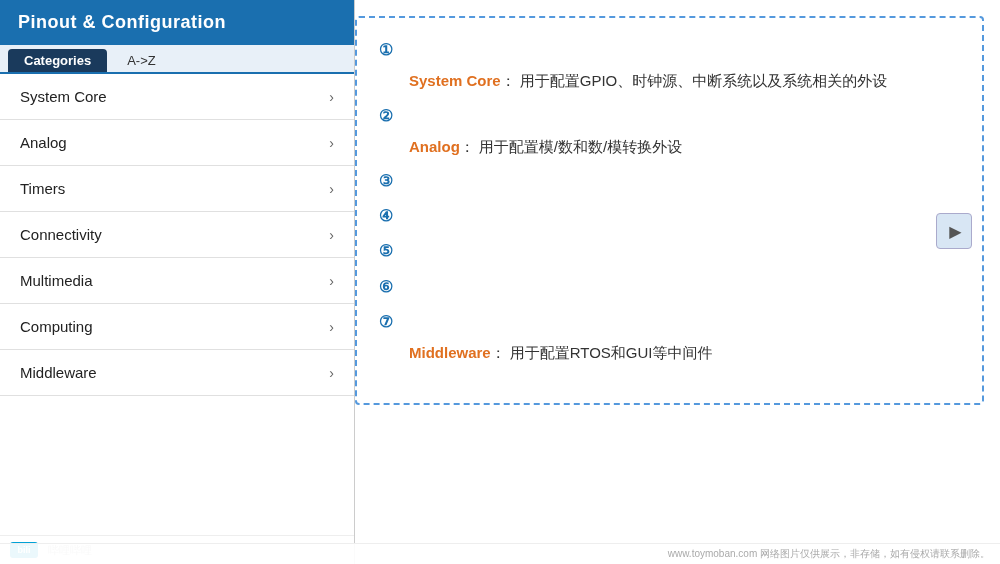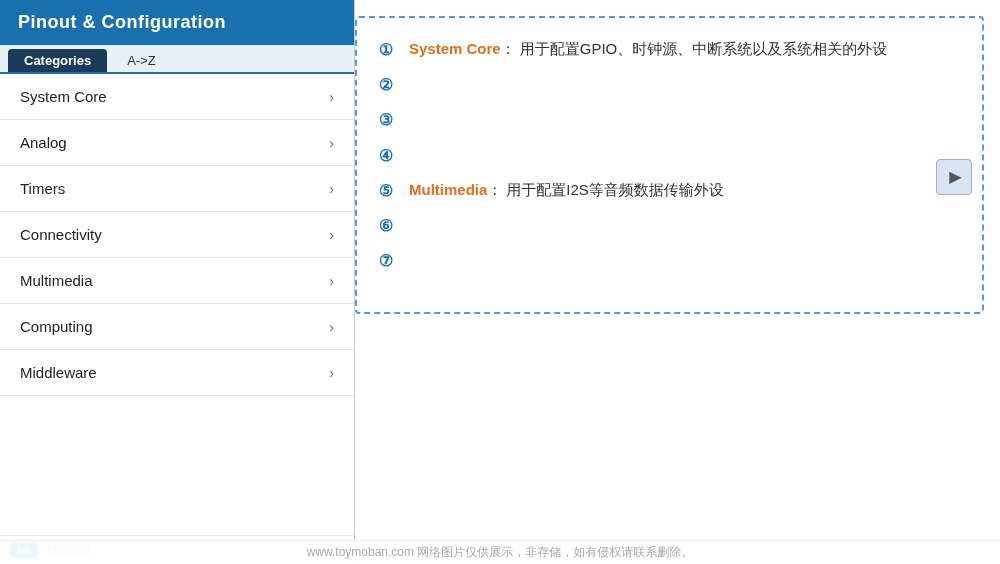--- a/index.html
+++ b/index.html
@@ -147,20 +147,21 @@
     }
 
     .item-desc {
       color: #333;
       font-size: 15px;
       line-height: 1.7;
     }
 
     .item-text-block {
       flex: 1;
+      margin-top: 32px;
     }
 
     
     .play-btn {
       position: absolute;
       right: 10px;
       bottom: 40%;
       width: 36px;
       height: 36px;
       background: rgba(200,220,240,0.7);
@@ -179,24 +180,24 @@
       margin-left: 3px;
     }
 
     
     .footer-watermark {
       position: absolute;
       bottom: 0;
       left: 0;
       width: 100%;
       background: rgba(255,255,255,0.92);
-      font-size: 12px;
+      font-size: 10px;
       color: #aaa;
       padding: 3px 10px;
-      text-align: center;
+      text-align: right;
       border-top: 1px solid #eee;
     }
 
     .bilibili-icon {
       display: inline-block;
       width: 28px;
       height: 16px;
       background: #00a1d6;
       border-radius: 3px;
       color: #fff;
@@ -268,43 +269,46 @@
 
         <div class="description-item">
           <span class="item-number">①</span>
           <div class="item-text-block">
             <span class="item-title">System Core</span><span class="item-colon">：</span><span class="item-desc">用于配置GPIO、时钟源、中断系统以及系统相关的外设</span>
           </div>
         </div>
 
         <div class="description-item">
           <span class="item-number">②</span>
+          <div class="item-text-block">
+            <span class="item-title">Analog</span><span class="item-colon">：</span><span class="item-desc">用于配置模/数和数/模转换外设</span>
+          </div>
         </div>
 
         <div class="description-item">
           <span class="item-number">③</span>
         </div>
 
         <div class="description-item">
           <span class="item-number">④</span>
         </div>
 
         <div class="description-item">
           <span class="item-number">⑤</span>
+        </div>
+
+        <div class="description-item">
+          <span class="item-number">⑥</span>
+        </div>
+
+        <div class="description-item">
+          <span class="item-number">⑦</span>
           <div class="item-text-block">
-            <span class="item-title">Multimedia</span><span class="item-colon">：</span><span class="item-desc">用于配置I2S等音频数据传输外设</span>
+            <span class="item-title">Middleware</span><span class="item-colon">：</span><span class="item-desc">用于配置RTOS和GUI等中间件</span>
           </div>
-        </div>
-
-        <div class="description-item">
-          <span class="item-number">⑥</span>
-        </div>
-
-        <div class="description-item">
-          <span class="item-number">⑦</span>
         </div>
 
       </div>
 
       <div class="play-btn"></div>
     </div>
   </div>
 
 </div>
 

